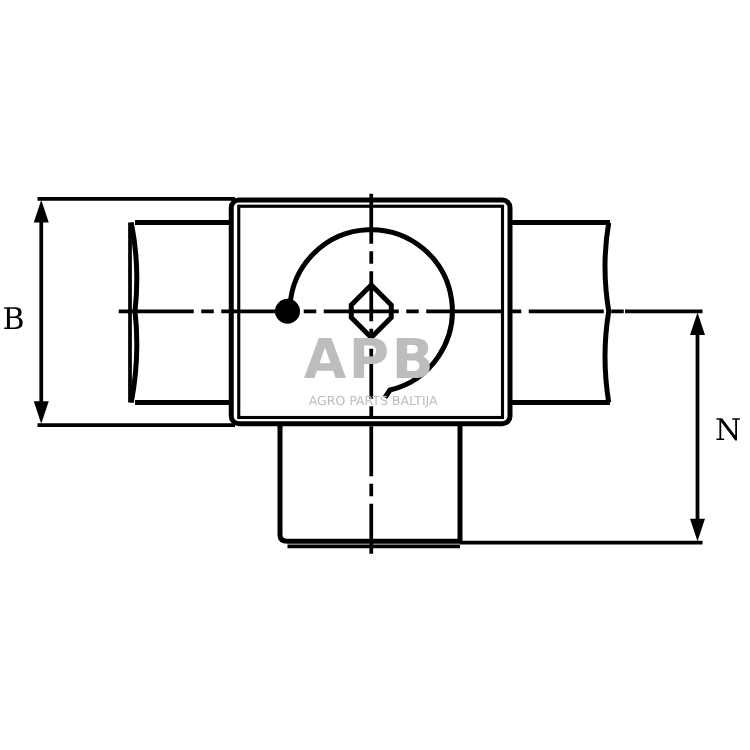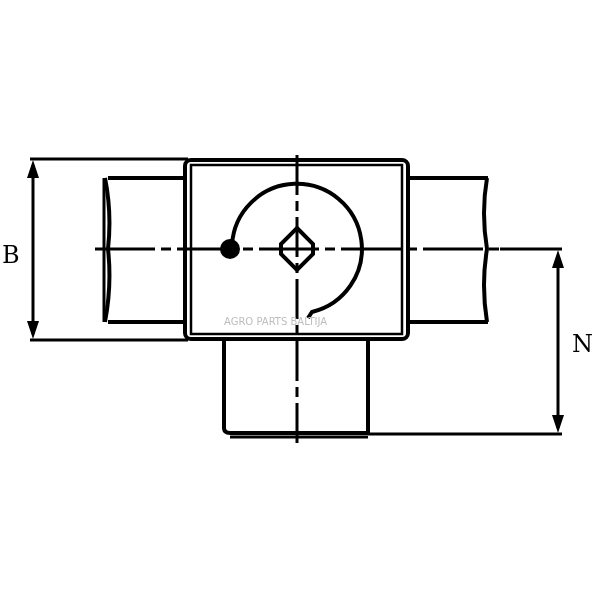--- a/index.html
+++ b/index.html
@@ -43,17 +43,18 @@
 
     <g fill="#000">
       <polygon points="33,160 27,178 39,178"></polygon>
       <polygon points="33,339 27,321 39,321"></polygon>
       <polygon points="558,250 552,268 564,268"></polygon>
       <polygon points="558,433 552,415 564,415"></polygon>
       <circle cx="230" cy="249" r="10"></circle>
     </g>
   </svg>
 
-  <div class="wm" style="left:224px;top:316px;font-size:10px;">AGRO PARTS BALTIJA</div>
+  <div class="wm" style="left:243px;top:262px;font-size:44px;font-weight:bold;letter-spacing:2px;">APB</div>
+  <div class="wm" style="left:247px;top:316px;font-size:10px;">AGRO PARTS BALTIJA</div>
 
   <div class="lbl" style="left:2px;top:241px;">B</div>
   <div class="lbl" style="left:572px;top:330px;">N</div>
 </div>
 
 </body></html>

